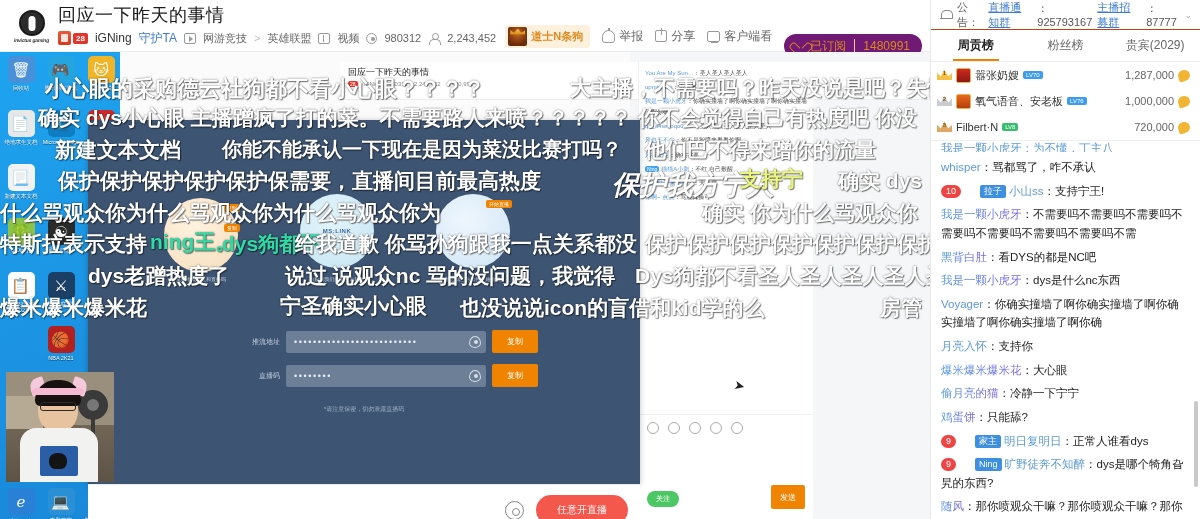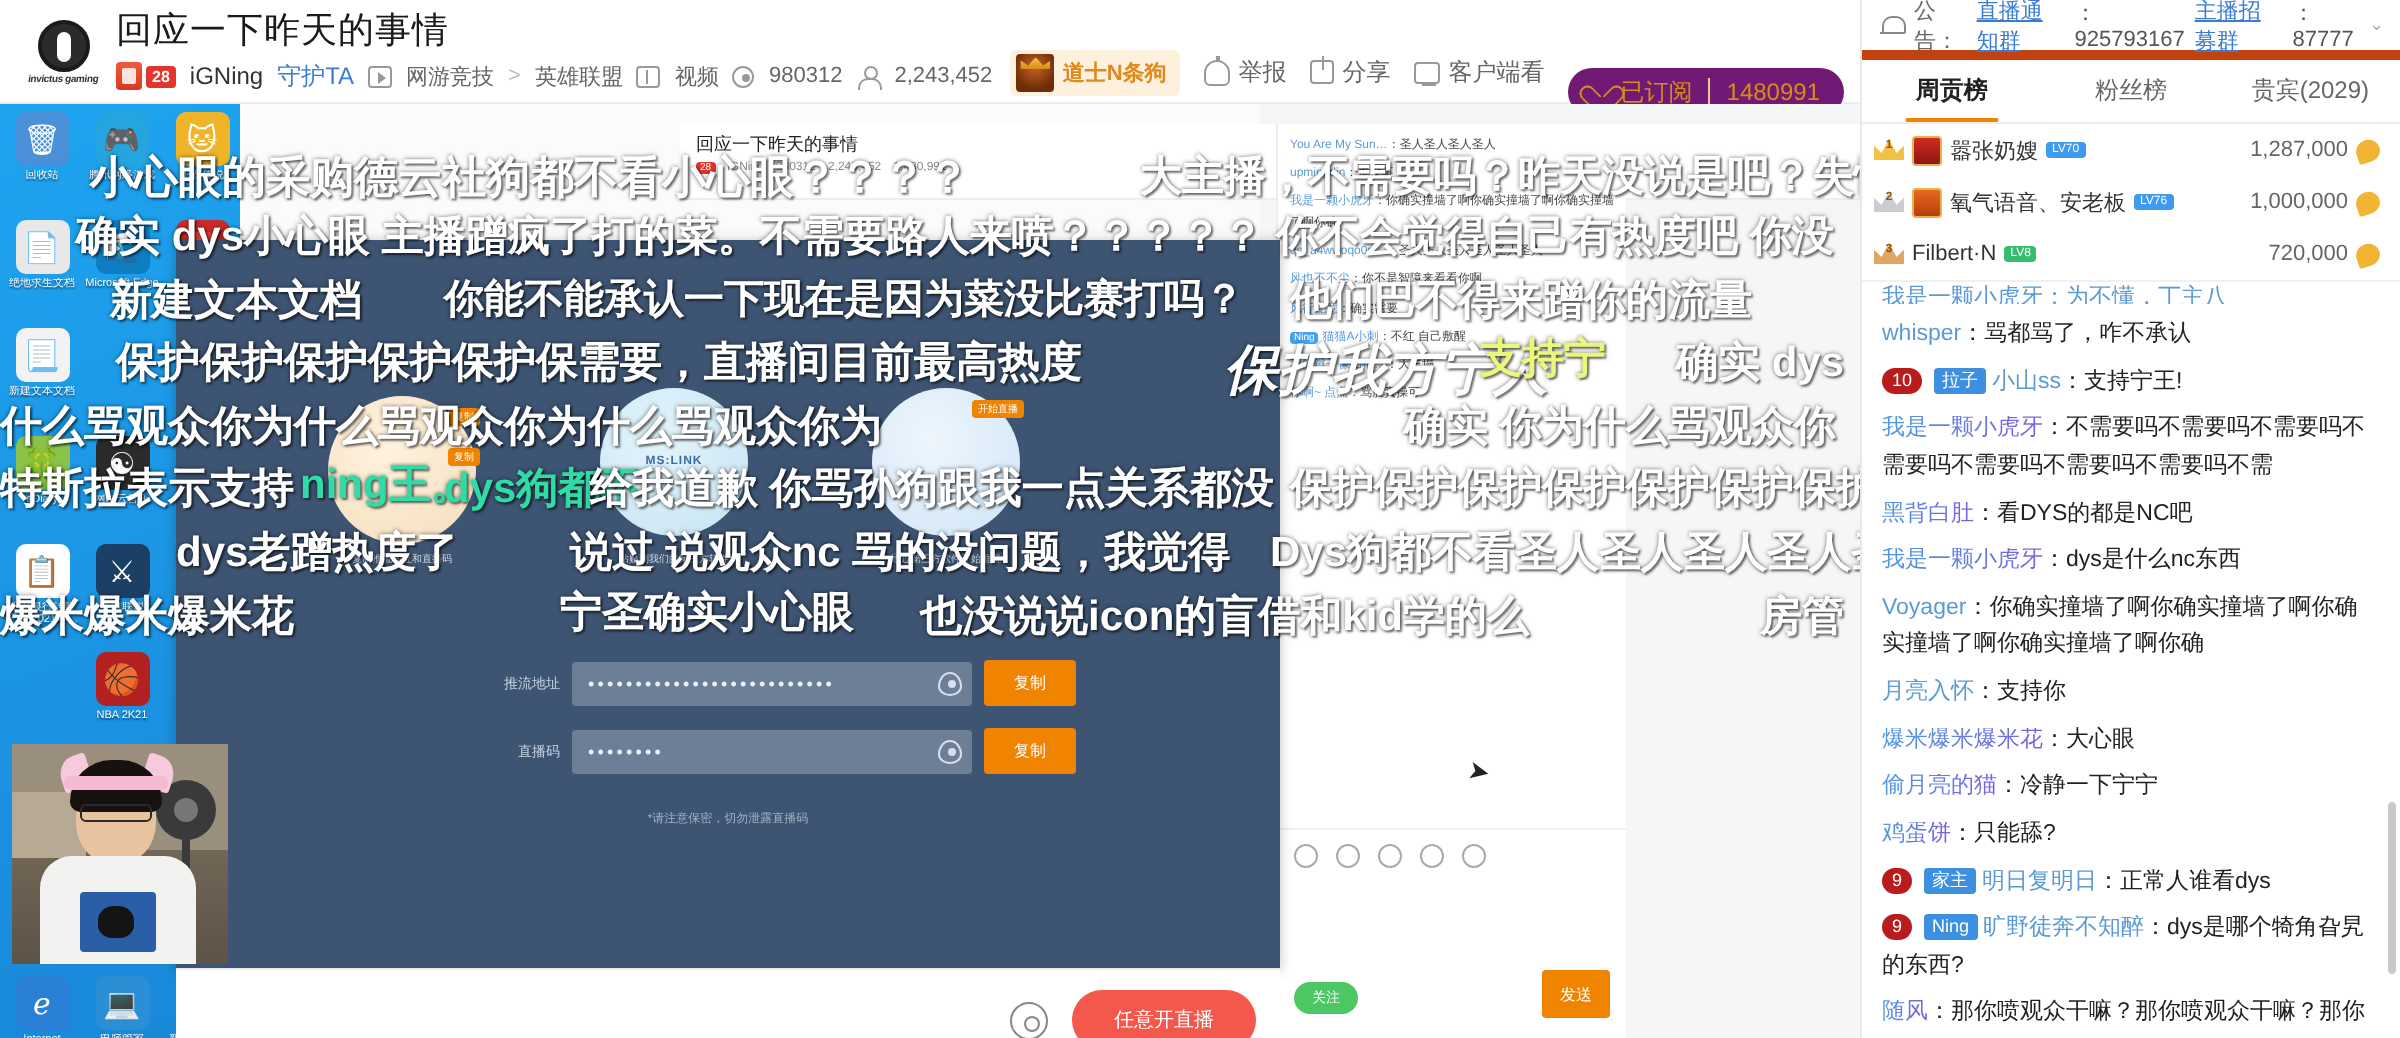--- a/index.html
+++ b/index.html
@@ -267,21 +267,21 @@
     color:#fff;
   }
 
   
   .rpanel {
     position:absolute; right:0; top:0; width:270px; height:519px; background:#fff;
     border-left:1px solid #e9e9e9;
   }
   .notice {
     height:30px; display:flex; align-items:center; gap:5px; padding:0 8px;
-    font-size:11px; color:#555; border-bottom:5px solid #c2410c;
+    font-size:11px; color:#555; border-bottom:1px solid #c2410c;
   }
   .bell { width:13px;height:13px;position:relative; flex:0 0 13px;}
   .bell::before{content:"";position:absolute;left:1.5px;top:2px;width:10px;height:8px;border:1.2px solid #888;border-radius:5px 5px 1px 1px;border-bottom:none;}
   .bell::after{content:"";position:absolute;left:0.5px;top:10px;width:12px;height:1.2px;background:#888;}
   .notice b{ font-weight:normal; color:#666; }
   .notice .lnk{ color:#3a7bd5; text-decoration:underline; cursor:pointer;}
   .notice .cv{ margin-left:auto; color:#aaa; font-size:9px; cursor:pointer;}
   .rtabs {
     height:32px; display:flex; border-bottom:1px solid #eee; background:#fff;
   }
@@ -317,22 +317,22 @@
   .coin{ width:12px;height:11px; flex:0 0 12px; background:#f2b433; border-radius:50% 50% 50% 10%; transform:rotate(-18deg);}
 
   .chatwrap{ position:relative; height:calc(519px - 30px - 32px - 84px); overflow:hidden; padding:4px 10px 0 10px;}
   .cmsg{ font-size:11.5px; line-height:1.62; color:#222; margin-bottom:5px; word-break:break-all;}
   .cname{ color:#5b9ad6;margin-top:29px; }
   .cname.grad{
     background: linear-gradient(90deg,#4f9ae0,#7a5fe0);
     -webkit-background-clip: text; background-clip: text; color: transparent;
   }
   .clvl{
-    display:inline-block; background:#b91c1c; color:#fff; font-size:9px; line-height:13px;
-    border-radius:7px; padding:0 5px; margin-right:6px; vertical-align:1px;
+    display:inline-block; background:#ef4444; color:#fff; font-size:9px; line-height:13px;
+    border-radius:7px; padding:0 5px; margin-right:19px; vertical-align:1px;
   }
   .cguard{
     display:inline-block; background:#49a6ef; color:#fff; font-size:9px; line-height:13px;
     border-radius:2px; padding:0 4px; margin-right:3px; vertical-align:1px;
   }
   .cguard.blue2{ background:#3d8fe0; }
   .scrollbar{
     position:absolute; right:2px; top:260px; width:4px; height:86px;
     background:#c9c9c9; border-radius:2px; cursor:pointer;
   }

